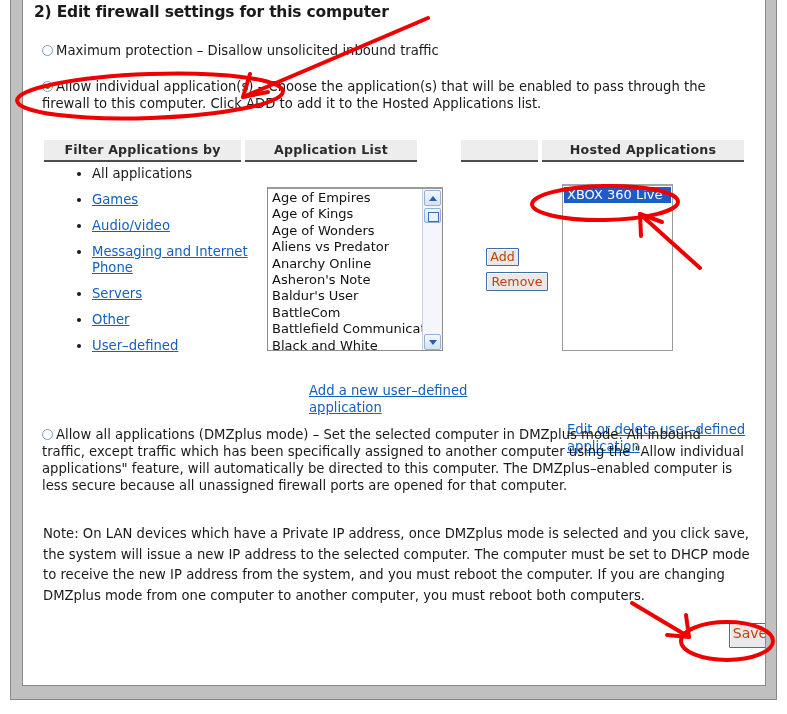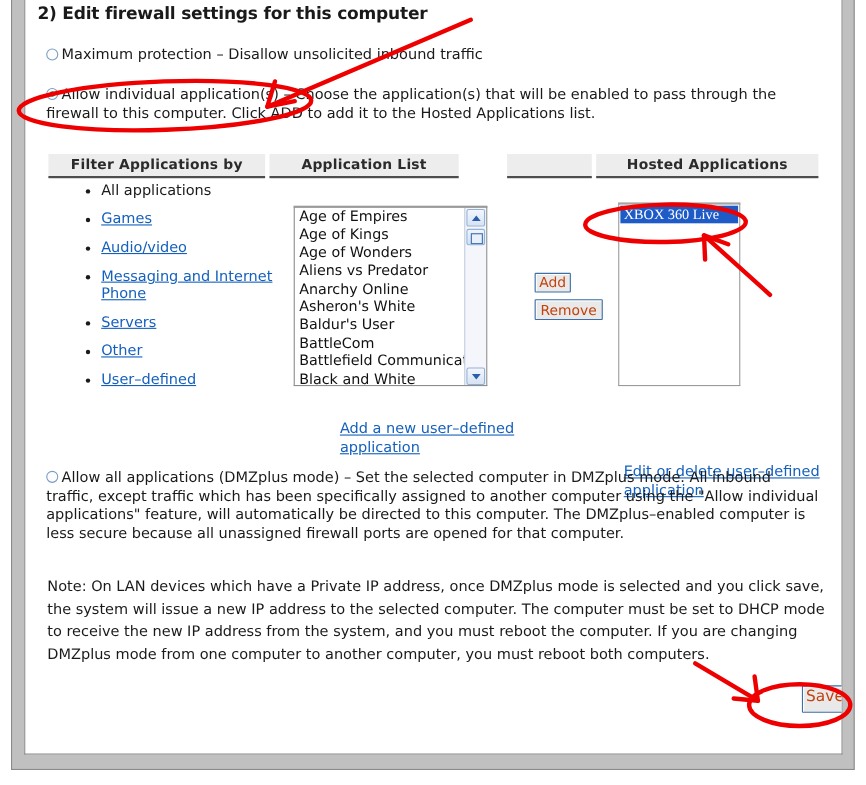--- a/index.html
+++ b/index.html
@@ -135,21 +135,21 @@
   #btnSave{left:706px;top:629px;width:42px;height:25px;line-height:19px;font-size:14px;}
 
   
   #hosted{
     position:absolute;left:539px;top:190px;width:111px;height:167px;
     background:#ffffff;border:1px solid #9a9a9a;border-top:2px solid #a5a5a5;
     box-sizing:border-box;overflow:hidden;
   }
   #hosted .sel{
     margin:1px 1px 0 1px;background:#1e5bc6;color:#ffffff;
-    font-size:13px;line-height:16px;padding-left:3px;white-space:nowrap;font-family:Liberation Serif, serif;
+    font-size:13px;line-height:16px;padding-left:3px;white-space:nowrap;
   }
 
   
   .lnk{
     position:absolute;font-size:13.2px;color:#1560bd;
     text-decoration:underline;line-height:17px;
   }
   #lnkAdd{left:244px;top:388px;width:160px;margin-left:42px;}
   #lnkEdit{left:544px;top:388px;width:180px;margin-top:39px;}
 
@@ -193,21 +193,21 @@
       </ul>
     </div>
 
     <div id="applist">
       <div class="items">
         <div>Age of Empires</div>
         <div>Age of Kings</div>
         <div>Age of Wonders</div>
         <div>Aliens vs Predator</div>
         <div>Anarchy Online</div>
-        <div>Asheron's White</div>
+        <div>Asheron's Note</div>
         <div>Baldur's User</div>
         <div>BattleCom</div>
         <div>Battlefield Communicator</div>
         <div>Black and White</div>
       </div>
       <div class="sb">
         <div class="arrow up">
             <i></i>
           </div>
         <div class="thumb">

